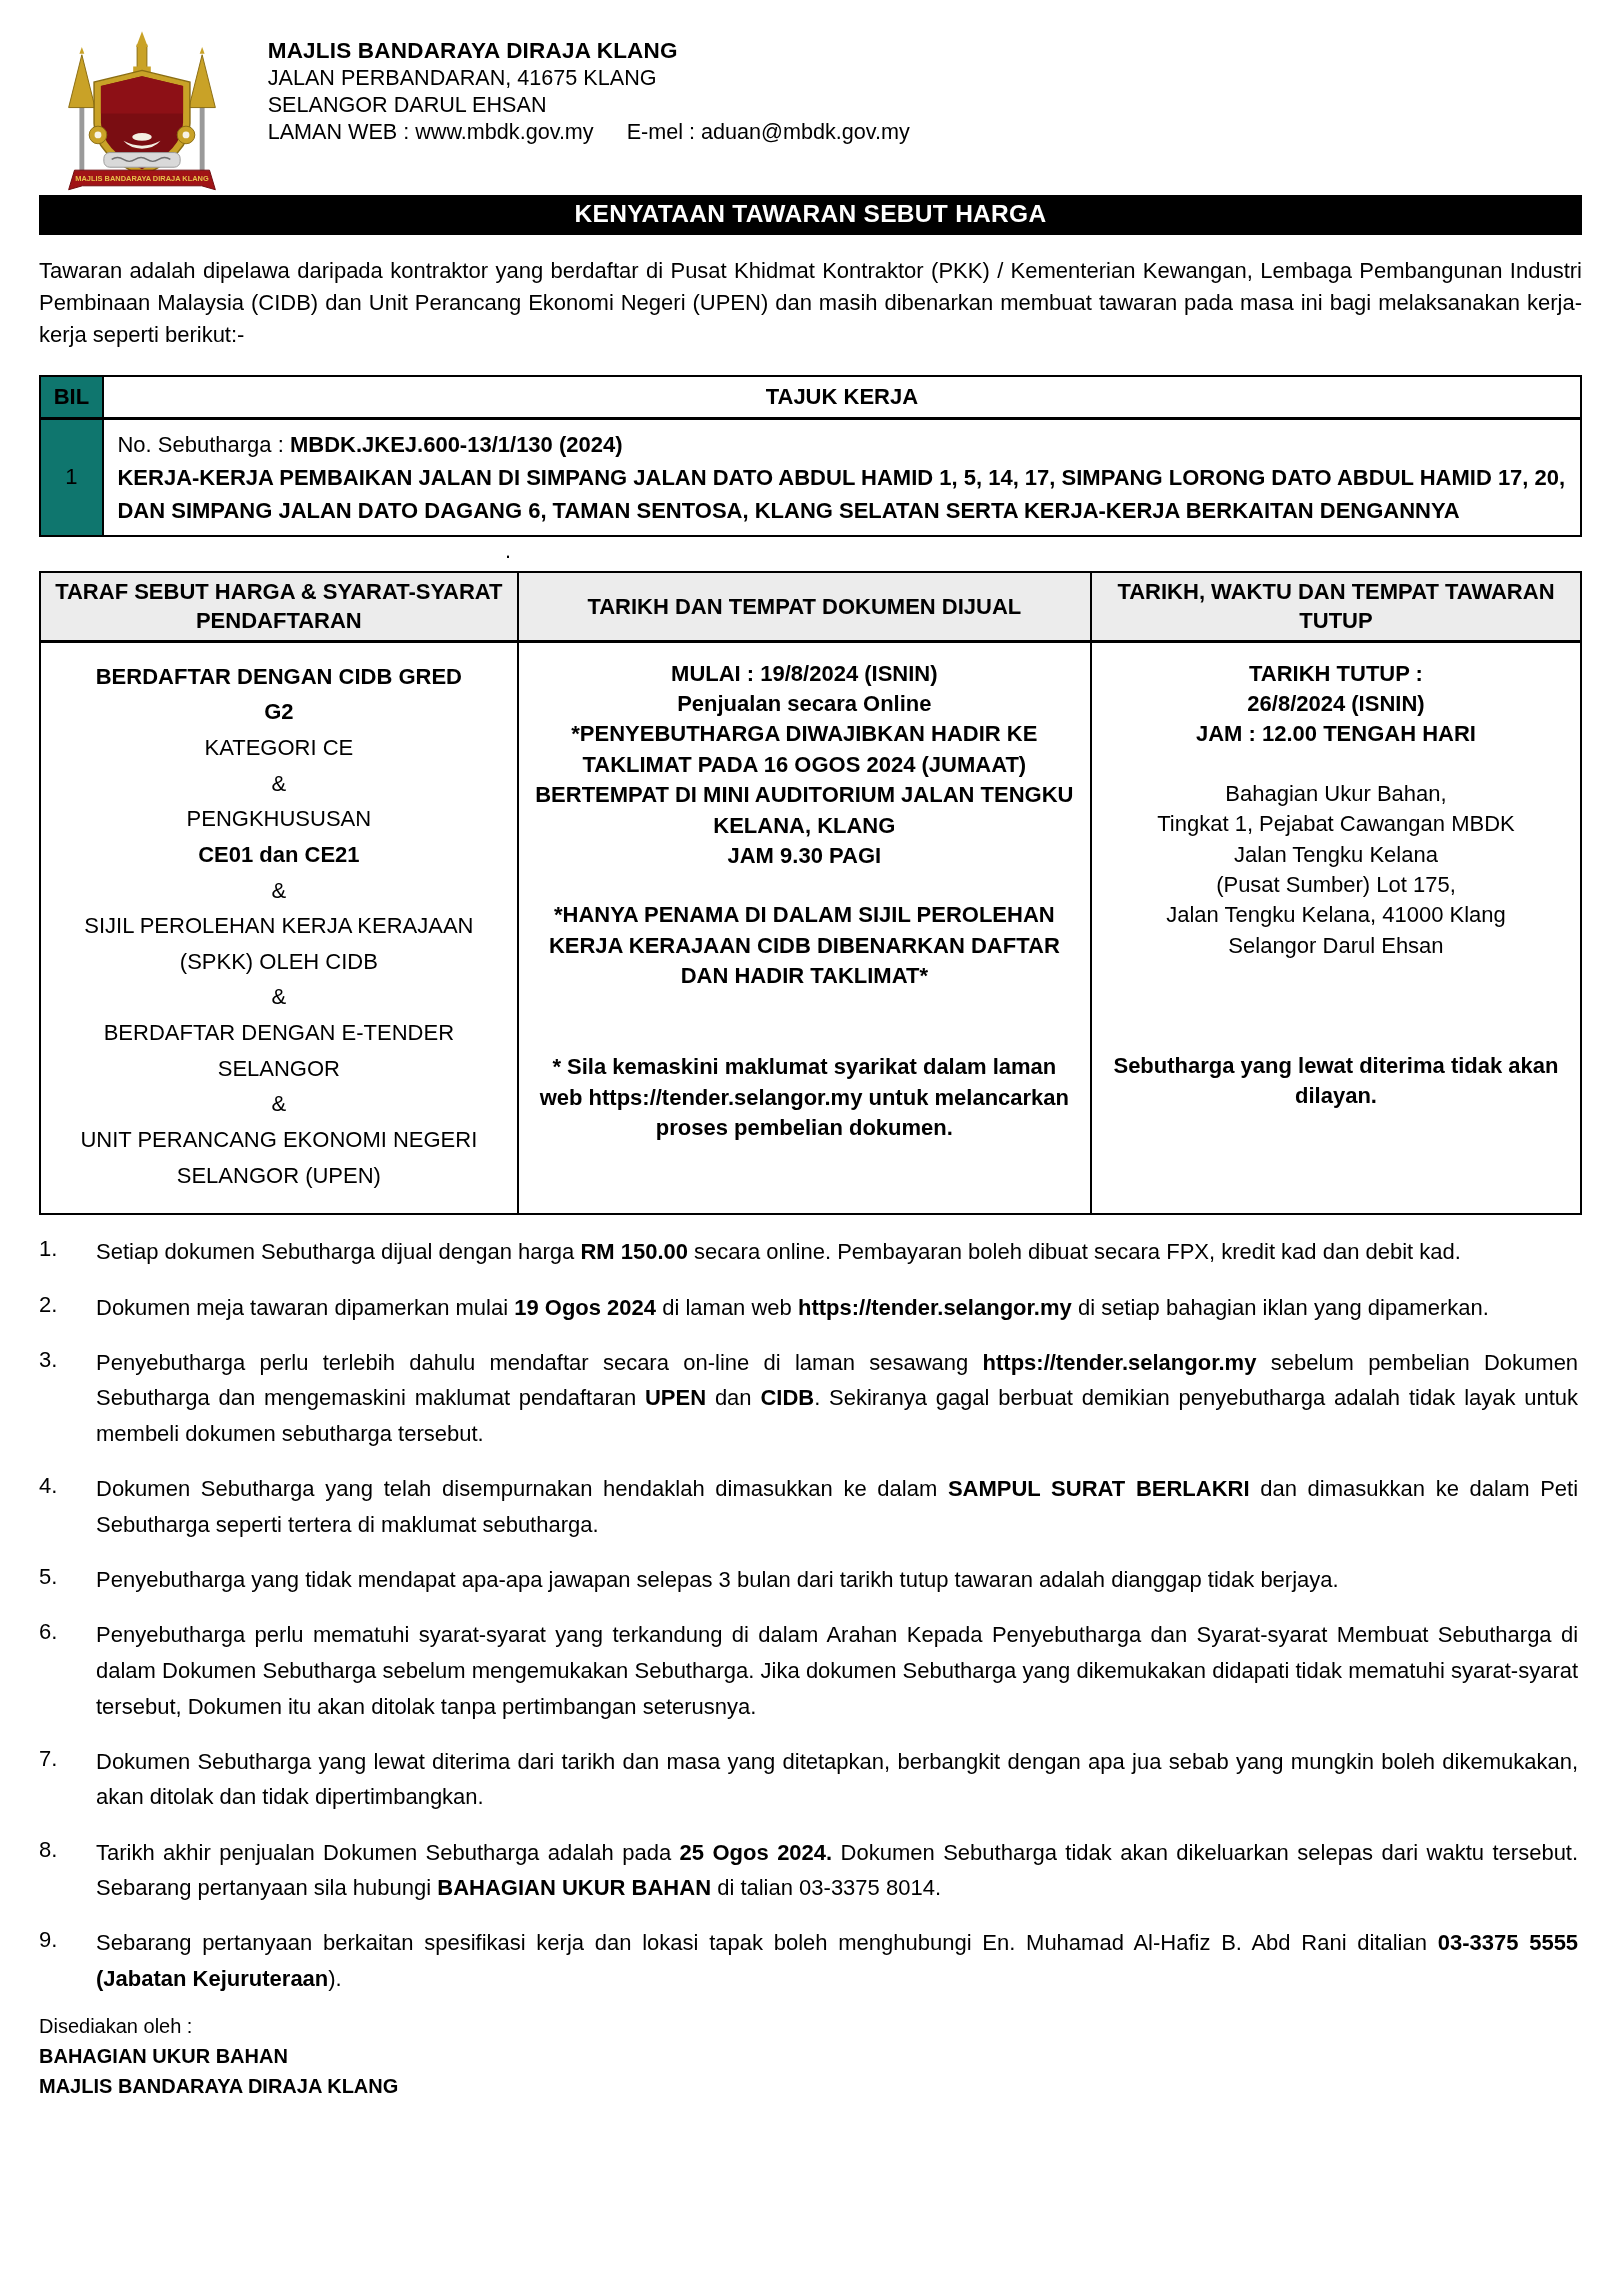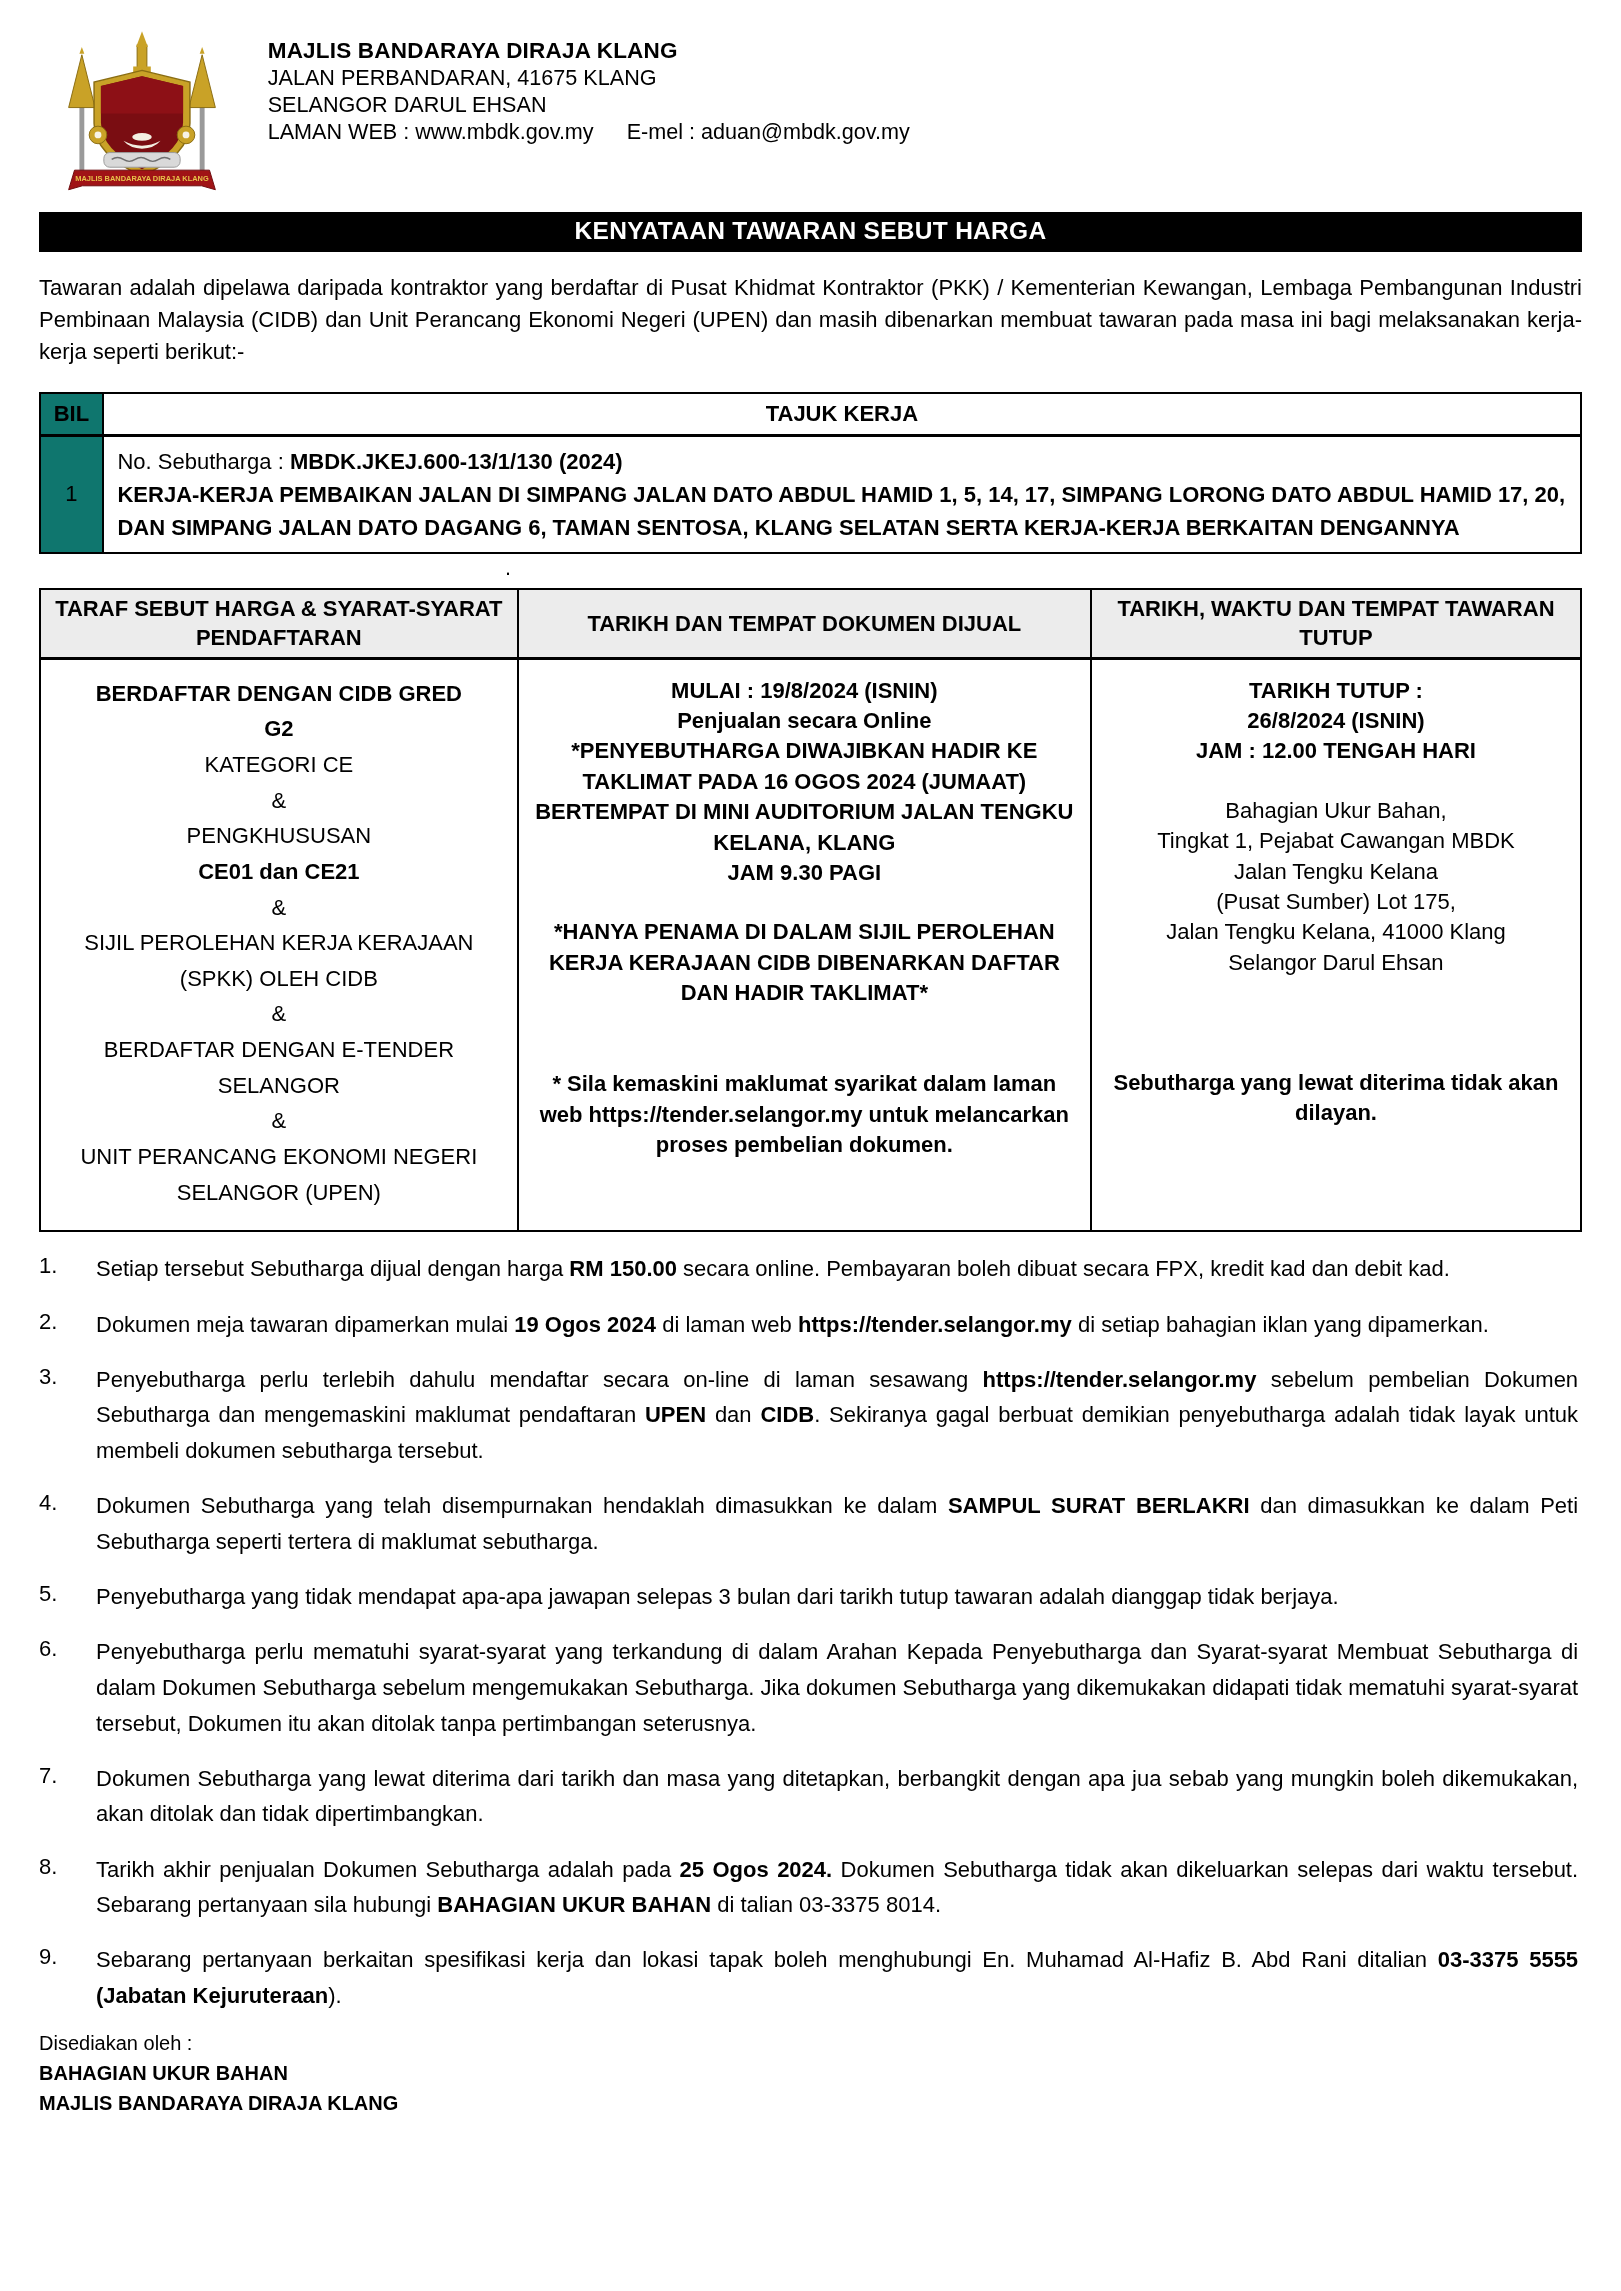--- a/index.html
+++ b/index.html
@@ -9,21 +9,21 @@
 
   
   .hdr{display:flex;align-items:flex-start;gap:37px;margin-left:13.7px;}
   .crest{flex:0 0 auto;}
   .hdr-text{padding-top:9.8px;font-size:21.6px;line-height:1.24;}
   .org{font-weight:bold;font-size:22.5px;letter-spacing:0.2px;}
   .hdr-line .sep{display:inline-block;margin-left:33px;}
 
   
   .titlebar{background:#000;color:#fff;text-align:center;font-weight:bold;
-            font-size:24.5px;padding:4.9px 0 6.9px 0;margin-top:18px;letter-spacing:0.3px;}
+            font-size:24.5px;padding:4.9px 0 6.9px 0;margin-top:1px;letter-spacing:0.3px;}
 
   
   .intro{font-size:22px;line-height:1.47;text-align:justify;margin:19.6px 0 23.5px 0;}
 
   
   table{border-collapse:collapse;width:100%;}
   .t1 th,.t1 td{border:2.9px solid #000;}
   .t1 thead th{font-size:22px;font-weight:bold;padding:6.9px 5.9px;border-bottom-width:3.9px;}
   .t1 .bil{width:49px;background:#0f766e;text-align:center;}
   .t1 .job{padding:7.8px 13.7px;font-size:22px;line-height:1.5;background:#fff;}
@@ -192,21 +192,21 @@
             <div class="para">Selangor Darul Ehsan</div>
             <div class="para b gap3">Sebutharga yang lewat diterima tidak akan dilayan.</div>
           </td>
       </tr>
     </tbody>
   </table>
 
   <div id="cond-list">
       <div class="cond-row">
         <div class="cond-num">1.</div>
-        <div class="cond-text"><span>Setiap tersebut Sebutharga dijual dengan harga </span><span class="b">RM 150.00</span><span> secara online. Pembayaran boleh dibuat secara FPX, kredit kad dan debit kad.</span></div>
+        <div class="cond-text"><span>Setiap dokumen Sebutharga dijual dengan harga </span><span class="b">RM 150.00</span><span> secara online. Pembayaran boleh dibuat secara FPX, kredit kad dan debit kad.</span></div>
       </div>
       <div class="cond-row">
         <div class="cond-num">2.</div>
         <div class="cond-text"><span>Dokumen meja tawaran dipamerkan mulai </span><span class="b">19 Ogos 2024</span><span> di laman web </span><span class="b">https://tender.selangor.my</span><span> di setiap bahagian iklan yang dipamerkan.</span></div>
       </div>
       <div class="cond-row">
         <div class="cond-num">3.</div>
         <div class="cond-text"><span>Penyebutharga perlu terlebih dahulu mendaftar secara on-line di laman sesawang </span><span class="b">https://tender.selangor.my</span><span> sebelum pembelian Dokumen Sebutharga dan mengemaskini maklumat pendaftaran </span><span class="b">UPEN</span><span> dan </span><span class="b">CIDB</span><span>. Sekiranya gagal berbuat demikian penyebutharga adalah tidak layak untuk membeli dokumen sebutharga tersebut.</span></div>
       </div>
       <div class="cond-row">

